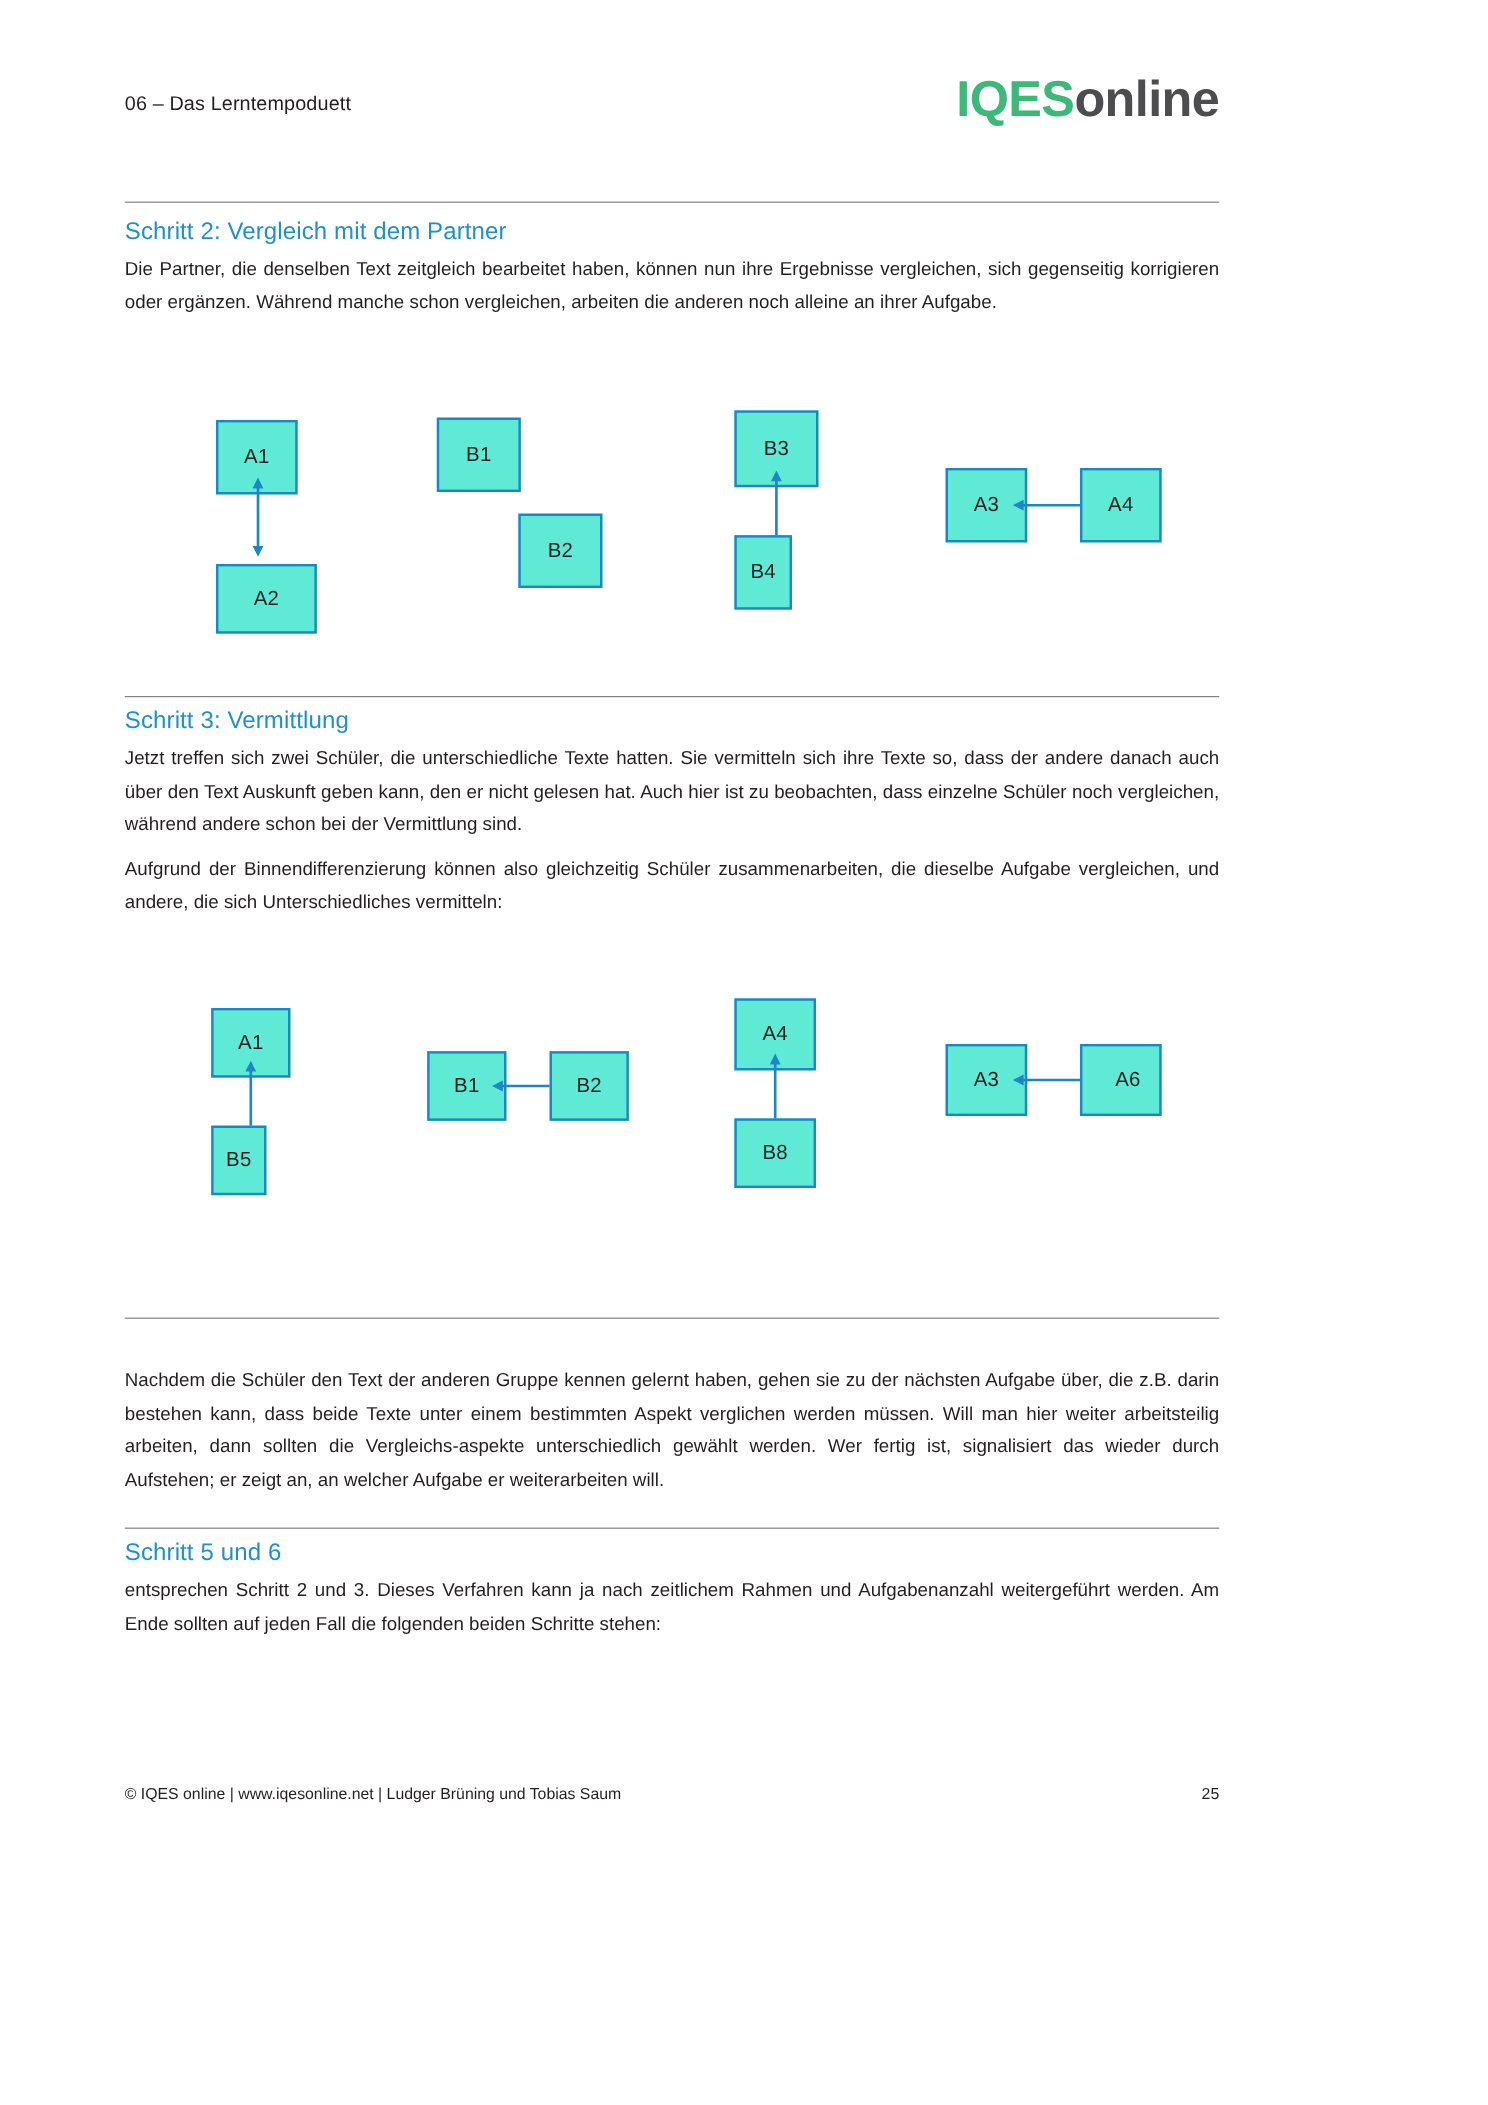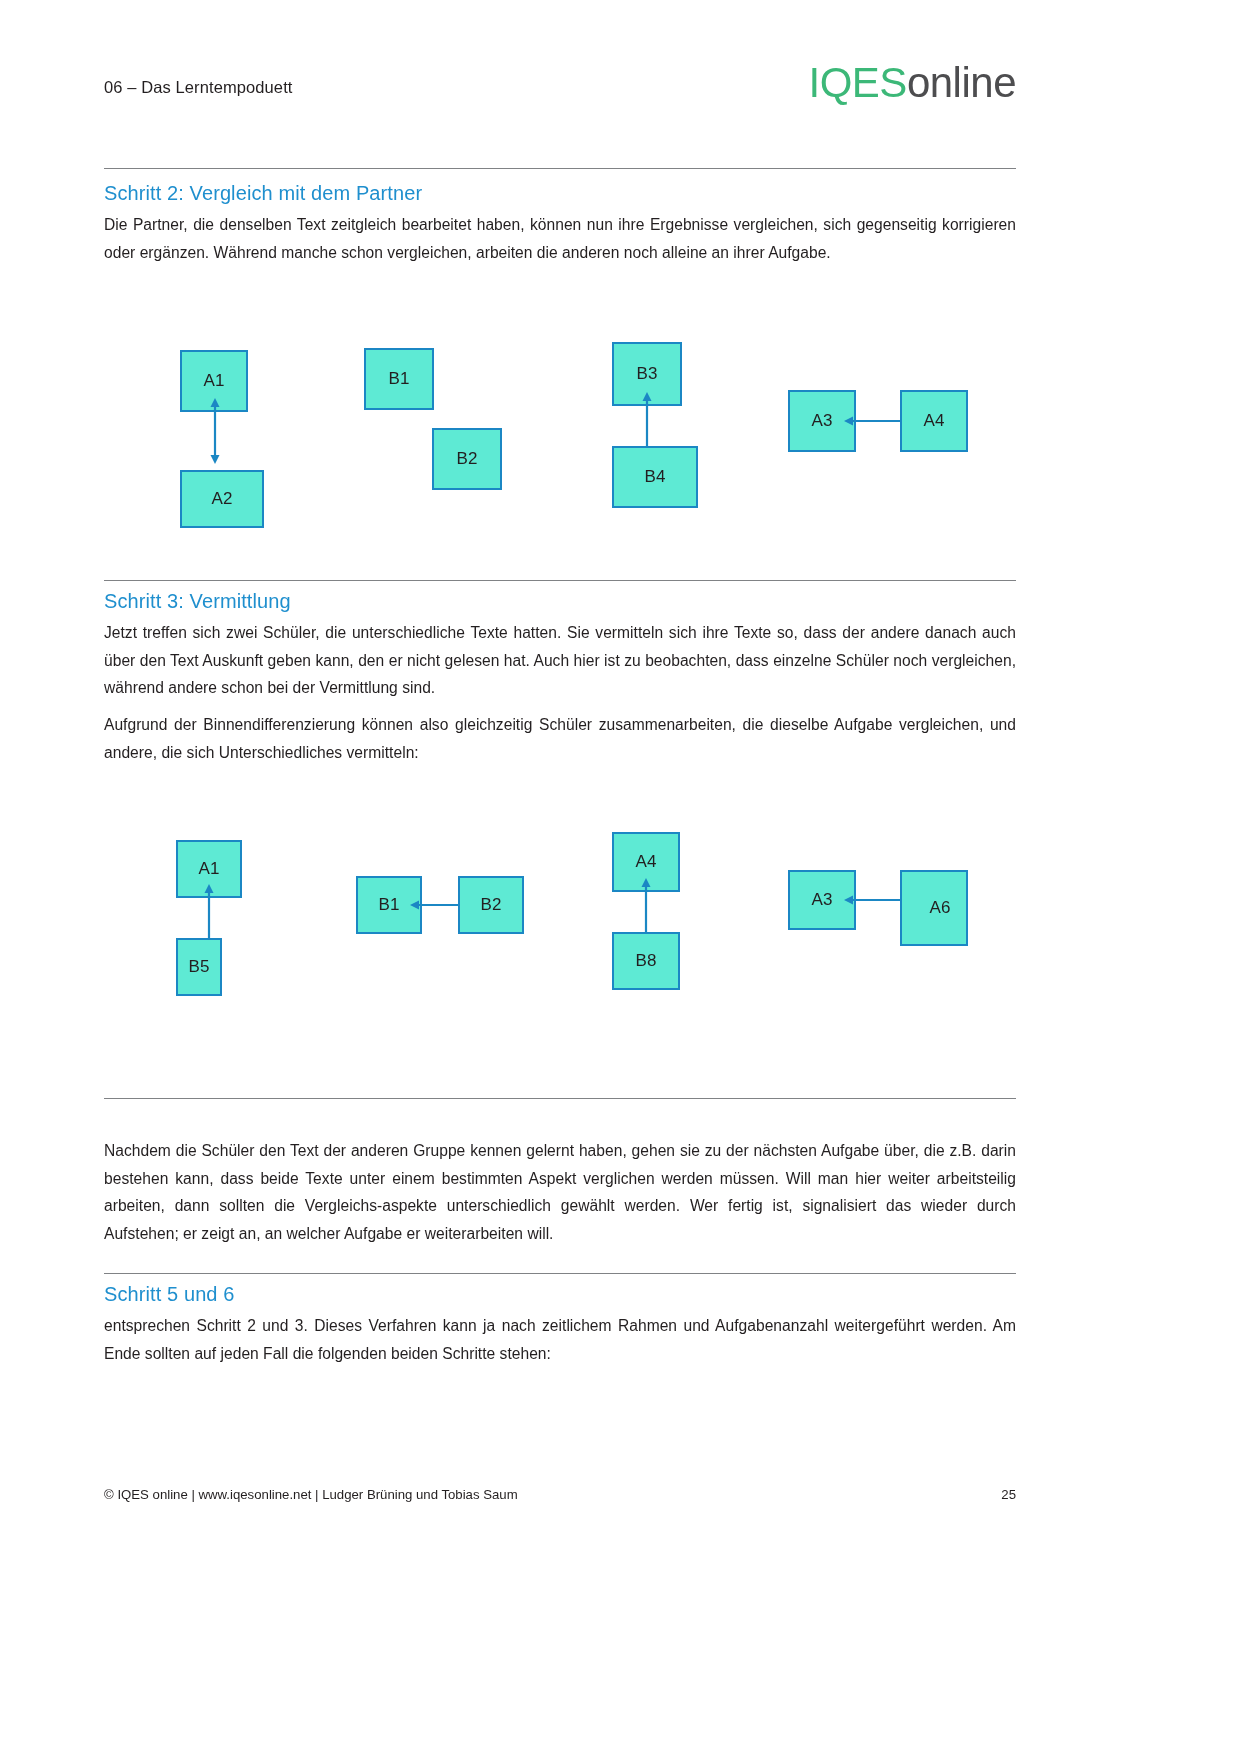--- a/index.html
+++ b/index.html
@@ -40,21 +40,21 @@
     color: #231f20;
     letter-spacing: 0.1px;
     padding-top: 16px;
   }
   .logo {
     display: flex;
     align-items: flex-end;
     font-size: 42px;
     line-height: 1;
     letter-spacing: -0.5px;
-    font-weight: 400;
+    font-weight: 700;
   }
   .logo-iqes { color: #3cb878; }
   .logo-online { color: #4d4d4f; }
 
   
   .hr {
     position: absolute;
     left: 104px;
     width: 912px;
     height: 1px;
@@ -164,21 +164,21 @@
     </div>
 
     <div class="node" style="left:508px; top:2px; width:70px; height:64px;">
       <span>B3</span>
     </div>
     <svg class="arrow-svg" style="left:538px; top:52px; width:10px; height:66px;" width="10" height="66" viewBox="0 0 10 66">
       <line x1="5" y1="62" x2="5" y2="6" stroke="#1b87c4" stroke-width="2.2"></line>
       <path d="M5,0 L9.5,9 L0.5,9 Z" fill="#1b87c4"></path>
       <path d="M5,66 L9.5,57 L0.5,57 Z" fill="#1b87c4"></path>
     </svg>
-    <div class="node" style="left:508px; top:106px; width:86px; height:62px;">
+    <div class="node" style="left:508px; top:106px; width:48px; height:62px;">
       <span>B4</span>
     </div>
 
     <div class="node" style="left:684px; top:50px; width:68px; height:62px;">
       <span>A3</span>
     </div>
     <svg class="arrow-svg" style="left:740px; top:76px; width:68px; height:10px;" width="68" height="10" viewBox="0 0 68 10">
       <line x1="6" y1="5" x2="62" y2="5" stroke="#1b87c4" stroke-width="2.2"></line>
       <path d="M0,5 L9,0.5 L9,9.5 Z" fill="#1b87c4"></path>
       <path d="M68,5 L59,0.5 L59,9.5 Z" fill="#1b87c4"></path>
@@ -233,21 +233,21 @@
     </div>
 
     <div class="node" style="left:684px; top:40px; width:68px; height:60px;">
       <span>A3</span>
     </div>
     <svg class="arrow-svg" style="left:740px; top:65px; width:68px; height:10px;" width="68" height="10" viewBox="0 0 68 10">
       <line x1="6" y1="5" x2="62" y2="5" stroke="#1b87c4" stroke-width="2.2"></line>
       <path d="M0,5 L9,0.5 L9,9.5 Z" fill="#1b87c4"></path>
       <path d="M68,5 L59,0.5 L59,9.5 Z" fill="#1b87c4"></path>
     </svg>
-    <div class="node" style="left:796px; top:40px; width:68px; height:76px;padding-left:12px;">
+    <div class="node" style="left:796px; top:40px; width:68px; height:60px;padding-left:12px;">
       <span>A6</span>
     </div>
   </div>
 
   <div class="hr" style="top:1098px;"></div>
 
   <div class="para justify" style="top:1137px;">Nachdem die Schüler den Text der anderen Gruppe kennen gelernt haben, gehen sie zu der nächsten Aufgabe über, die z.B. darin bestehen kann, dass beide Texte unter einem bestimmten Aspekt verglichen werden müssen. Will man hier weiter arbeitsteilig arbeiten, dann sollten die Vergleichs-aspekte unterschiedlich gewählt werden. Wer fertig ist, signalisiert das wieder durch Aufstehen; er zeigt an, an welcher Aufgabe er weiterarbeiten will.</div>
 
   <div class="hr" style="top:1273px;"></div>
 

